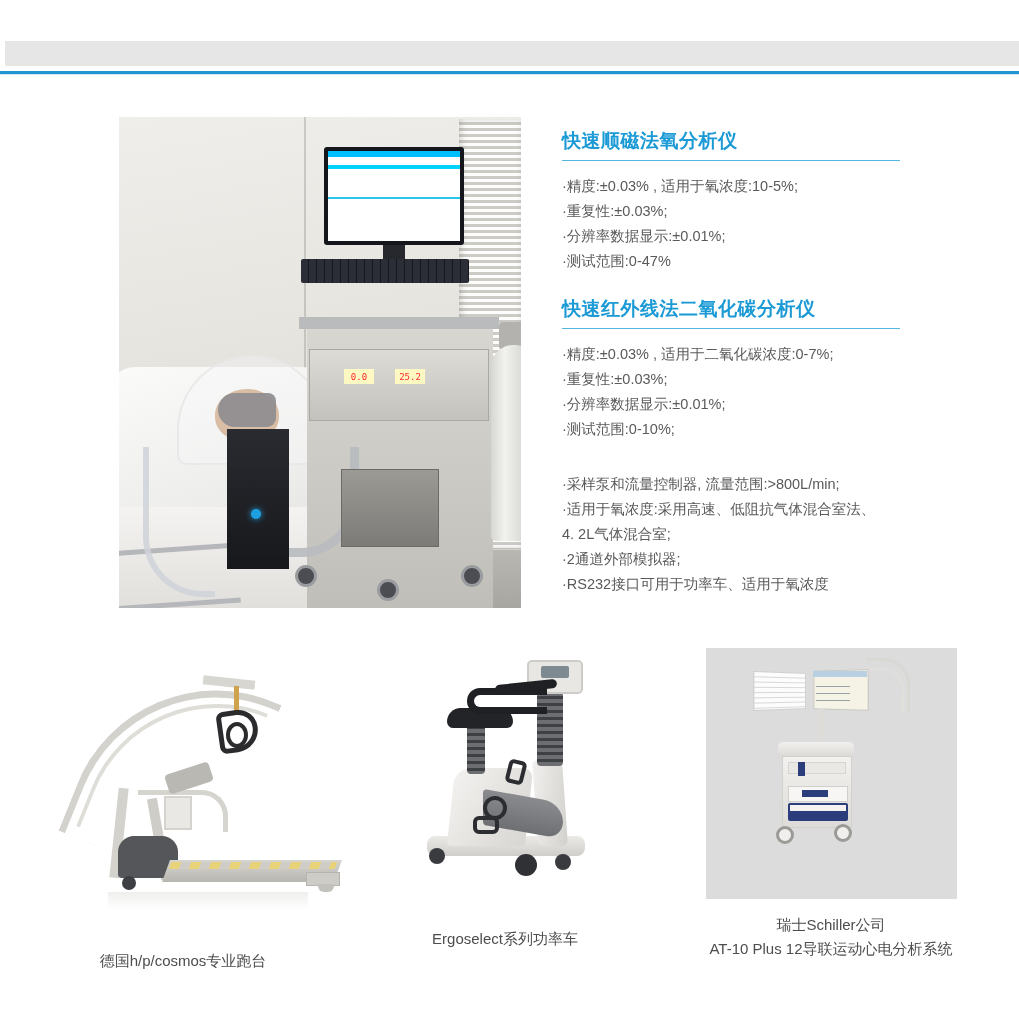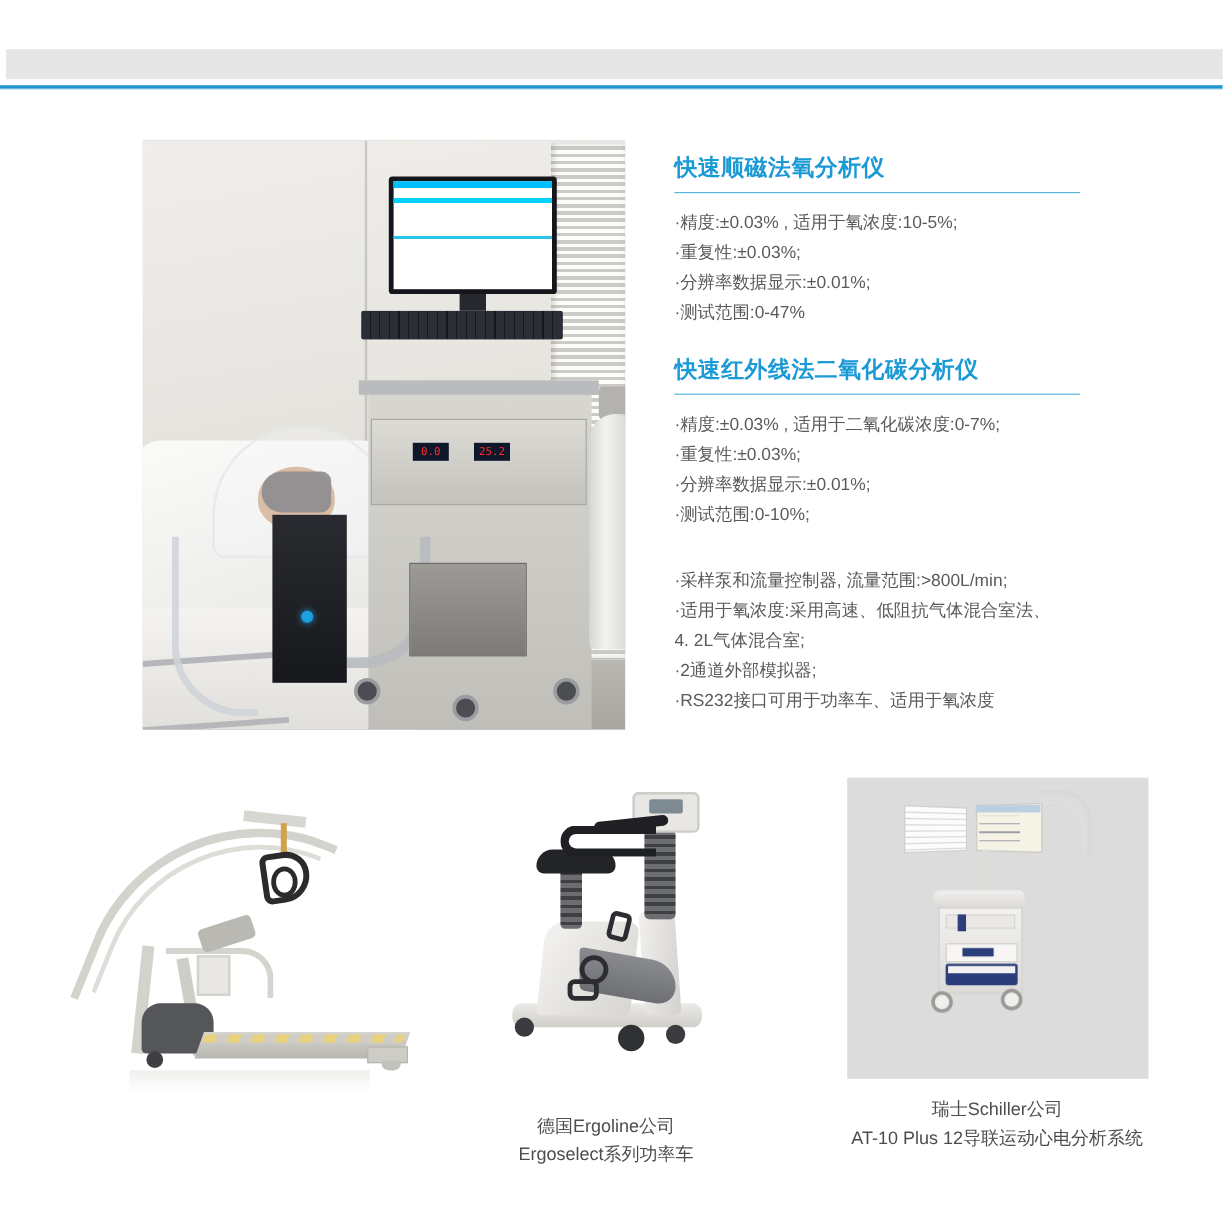--- a/index.html
+++ b/index.html
@@ -112,21 +112,21 @@
     position: absolute; left: 182px; top: 142px; width: 168px; height: 24px;
     background: #1c1e24; border-radius: 2px;
     background-image: repeating-linear-gradient(to right, #2b2e36 0 7px, #16181d 7px 8px),
                       repeating-linear-gradient(to bottom, rgba(255,255,255,.05) 0 5px, transparent 5px 6px);
   }
   .hp-panel {
     position: absolute; left: 190px; top: 232px; width: 180px; height: 72px;
     background: linear-gradient(180deg,#dcdbd6,#c3c2bd); border: 1px solid #a9a8a3;
   }
   .hp-led1, .hp-led2 {
-    position: absolute; top: 252px; width: 30px; height: 15px; background: #0f172a;
+    position: absolute; top: 252px; width: 30px; height: 15px; background: #fef9c3;
     display: flex; align-items: center; justify-content: center;
     color: #ff2a2a; font-size: 9px; font-family: "DejaVu Sans Mono", monospace;
   }
   .hp-led1 { left: 225px; }
   .hp-led2 { left: 276px; }
   .hp-tank {
     position: absolute; left: 372px; top: 228px; width: 46px; height: 196px;
     background: linear-gradient(90deg,#d6d6d2 0%,#f2f2ef 30%,#c4c4bf 100%);
     border-radius: 22px 22px 5px 5px;
   }
@@ -536,20 +536,23 @@
         <div class="tm-legL"></div>
         <div class="tm-legR"></div>
         <div class="tm-motor"></div>
         <div class="tm-deck"></div>
         <div class="tm-belt"></div>
         <div class="tm-end"></div>
         <div class="tm-wheel"></div>
         <div class="tm-foot"></div>
         <div class="tm-reflect"></div>
       </div>
+      <div class="prod-caption">
+        <div>德国h/p/cosmos专业跑台</div>
+      </div>
     </div>
 
     <div class="prod prod-2">
       <div class="prod-img">
         <div class="bk-base"></div>
         <div class="bk-base-foot1"></div>
         <div class="bk-base-foot2"></div>
         <div class="bk-wheel"></div>
         <div class="bk-body"></div>
         <div class="bk-col"></div>
@@ -559,21 +562,20 @@
         <div class="bk-console"></div>
         <div class="bk-console-scr"></div>
         <div class="bk-bars"></div>
         <div class="bk-bars2"></div>
         <div class="bk-frame-bar"></div>
         <div class="bk-crank"></div>
         <div class="bk-pedal1"></div>
         <div class="bk-pedal2"></div>
       </div>
       <div class="prod-caption">
-        <div>德国Ergoline公司</div>
         <div>Ergoselect系列功率车</div>
       </div>
     </div>
 
     <div class="prod prod-3">
       <div class="prod-img prod-img-3">
         <div class="sc-leads"></div>
         <div class="sc-leads2"></div>
         <div class="sc-scr-l"></div>
         <div class="sc-scr-r"></div>

